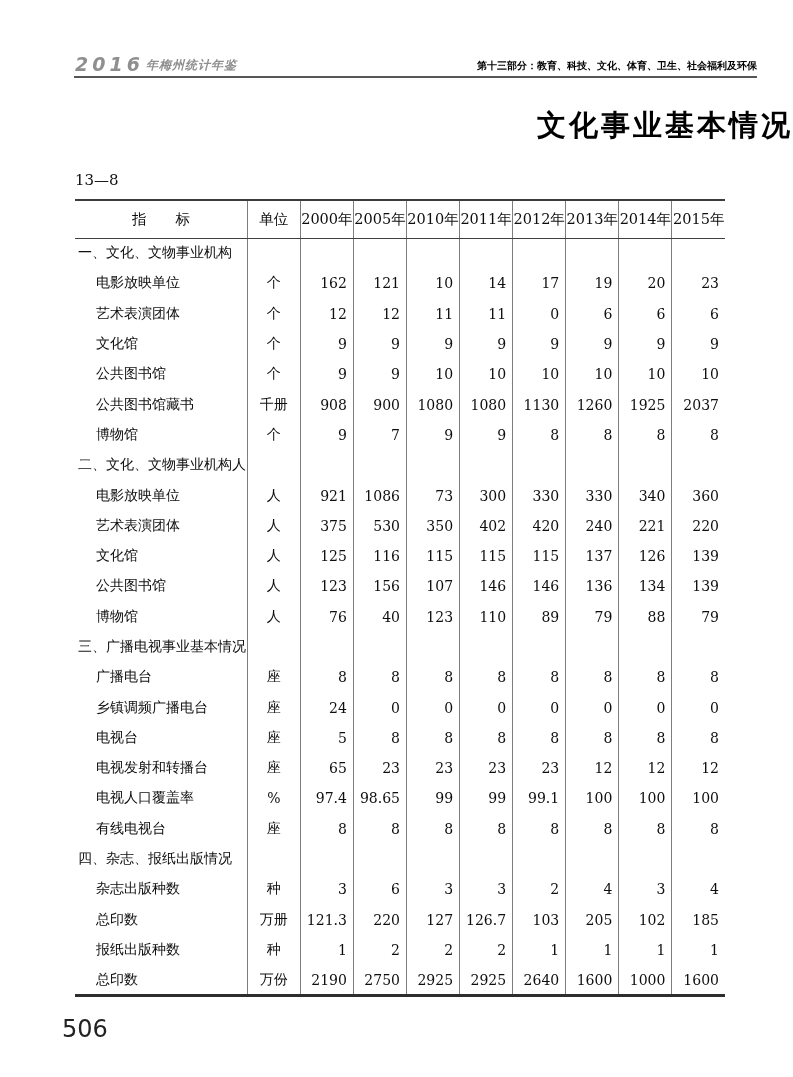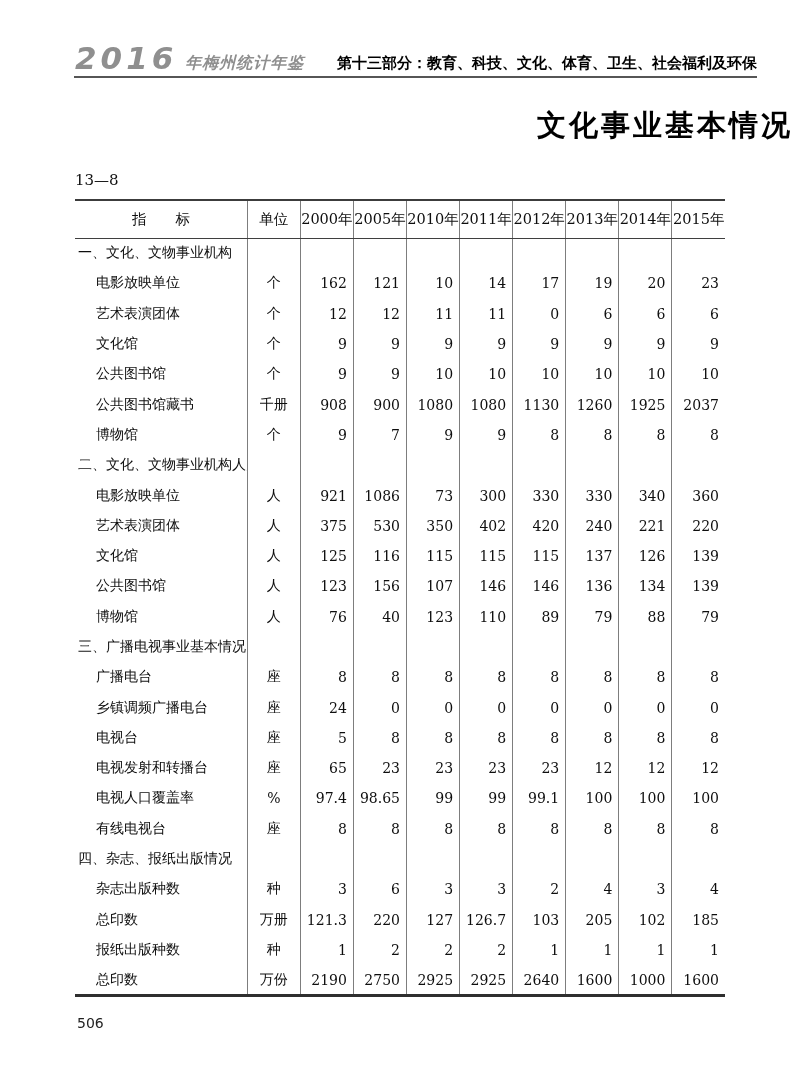--- a/index.html
+++ b/index.html
@@ -30,40 +30,40 @@
   }
   .logo {
     display: flex;
     align-items: flex-end;
     white-space: nowrap;
   }
   .logo-year {
     font-family: "DejaVu Sans", sans-serif;
     font-style: italic;
     font-weight: 900;
-    font-size: 31px;
+    font-size: 19px;
     line-height: 1;
     letter-spacing: 4px;
     color: #8f8f8f;
   }
   .logo-suffix {
     font-family: "DejaVu Sans", sans-serif;
     font-style: italic;
     font-weight: 700;
-    font-size: 16px;
+    font-size: 12px;
     line-height: 1.1;
     color: #8f8f8f;
-    margin-left: 8px;
+    margin-left: 2px;
     margin-bottom: 2px;
     letter-spacing: 1px;
   }
   .section-title {
     font-family: "DejaVu Sans", sans-serif;
     font-weight: 700;
-    font-size: 15px;
+    font-size: 10px;
     color: #000;
     margin-bottom: 1px;
     white-space: nowrap;
   }
   .header-rule {
     position: absolute;
     left: 74px;
     right: 36px;
     top: 76px;
     border-top: 2px solid #565656;
@@ -132,24 +132,24 @@
   }
   .cell-label { text-align: left; margin-top: 16px; }
   tr.section .cell-label { padding-left: 3px; }
   tr.item .cell-label { padding-left: 21px; }
   .cell-unit { text-align: center; }
   .cell-value { text-align: right; padding-right: 6px !important; }
 
   
   .page-number {
     position: absolute;
-    left: 77px;
+    left: 62px;
     top: 1015px;
     font-family: "DejaVu Sans", sans-serif;
-    font-size: 14px;
+    font-size: 24px;
     color: #222;
   }
 </style>
 </head>
 <body>
 
 <div class="page">
 
   <header class="page-header">
     <div class="logo">

